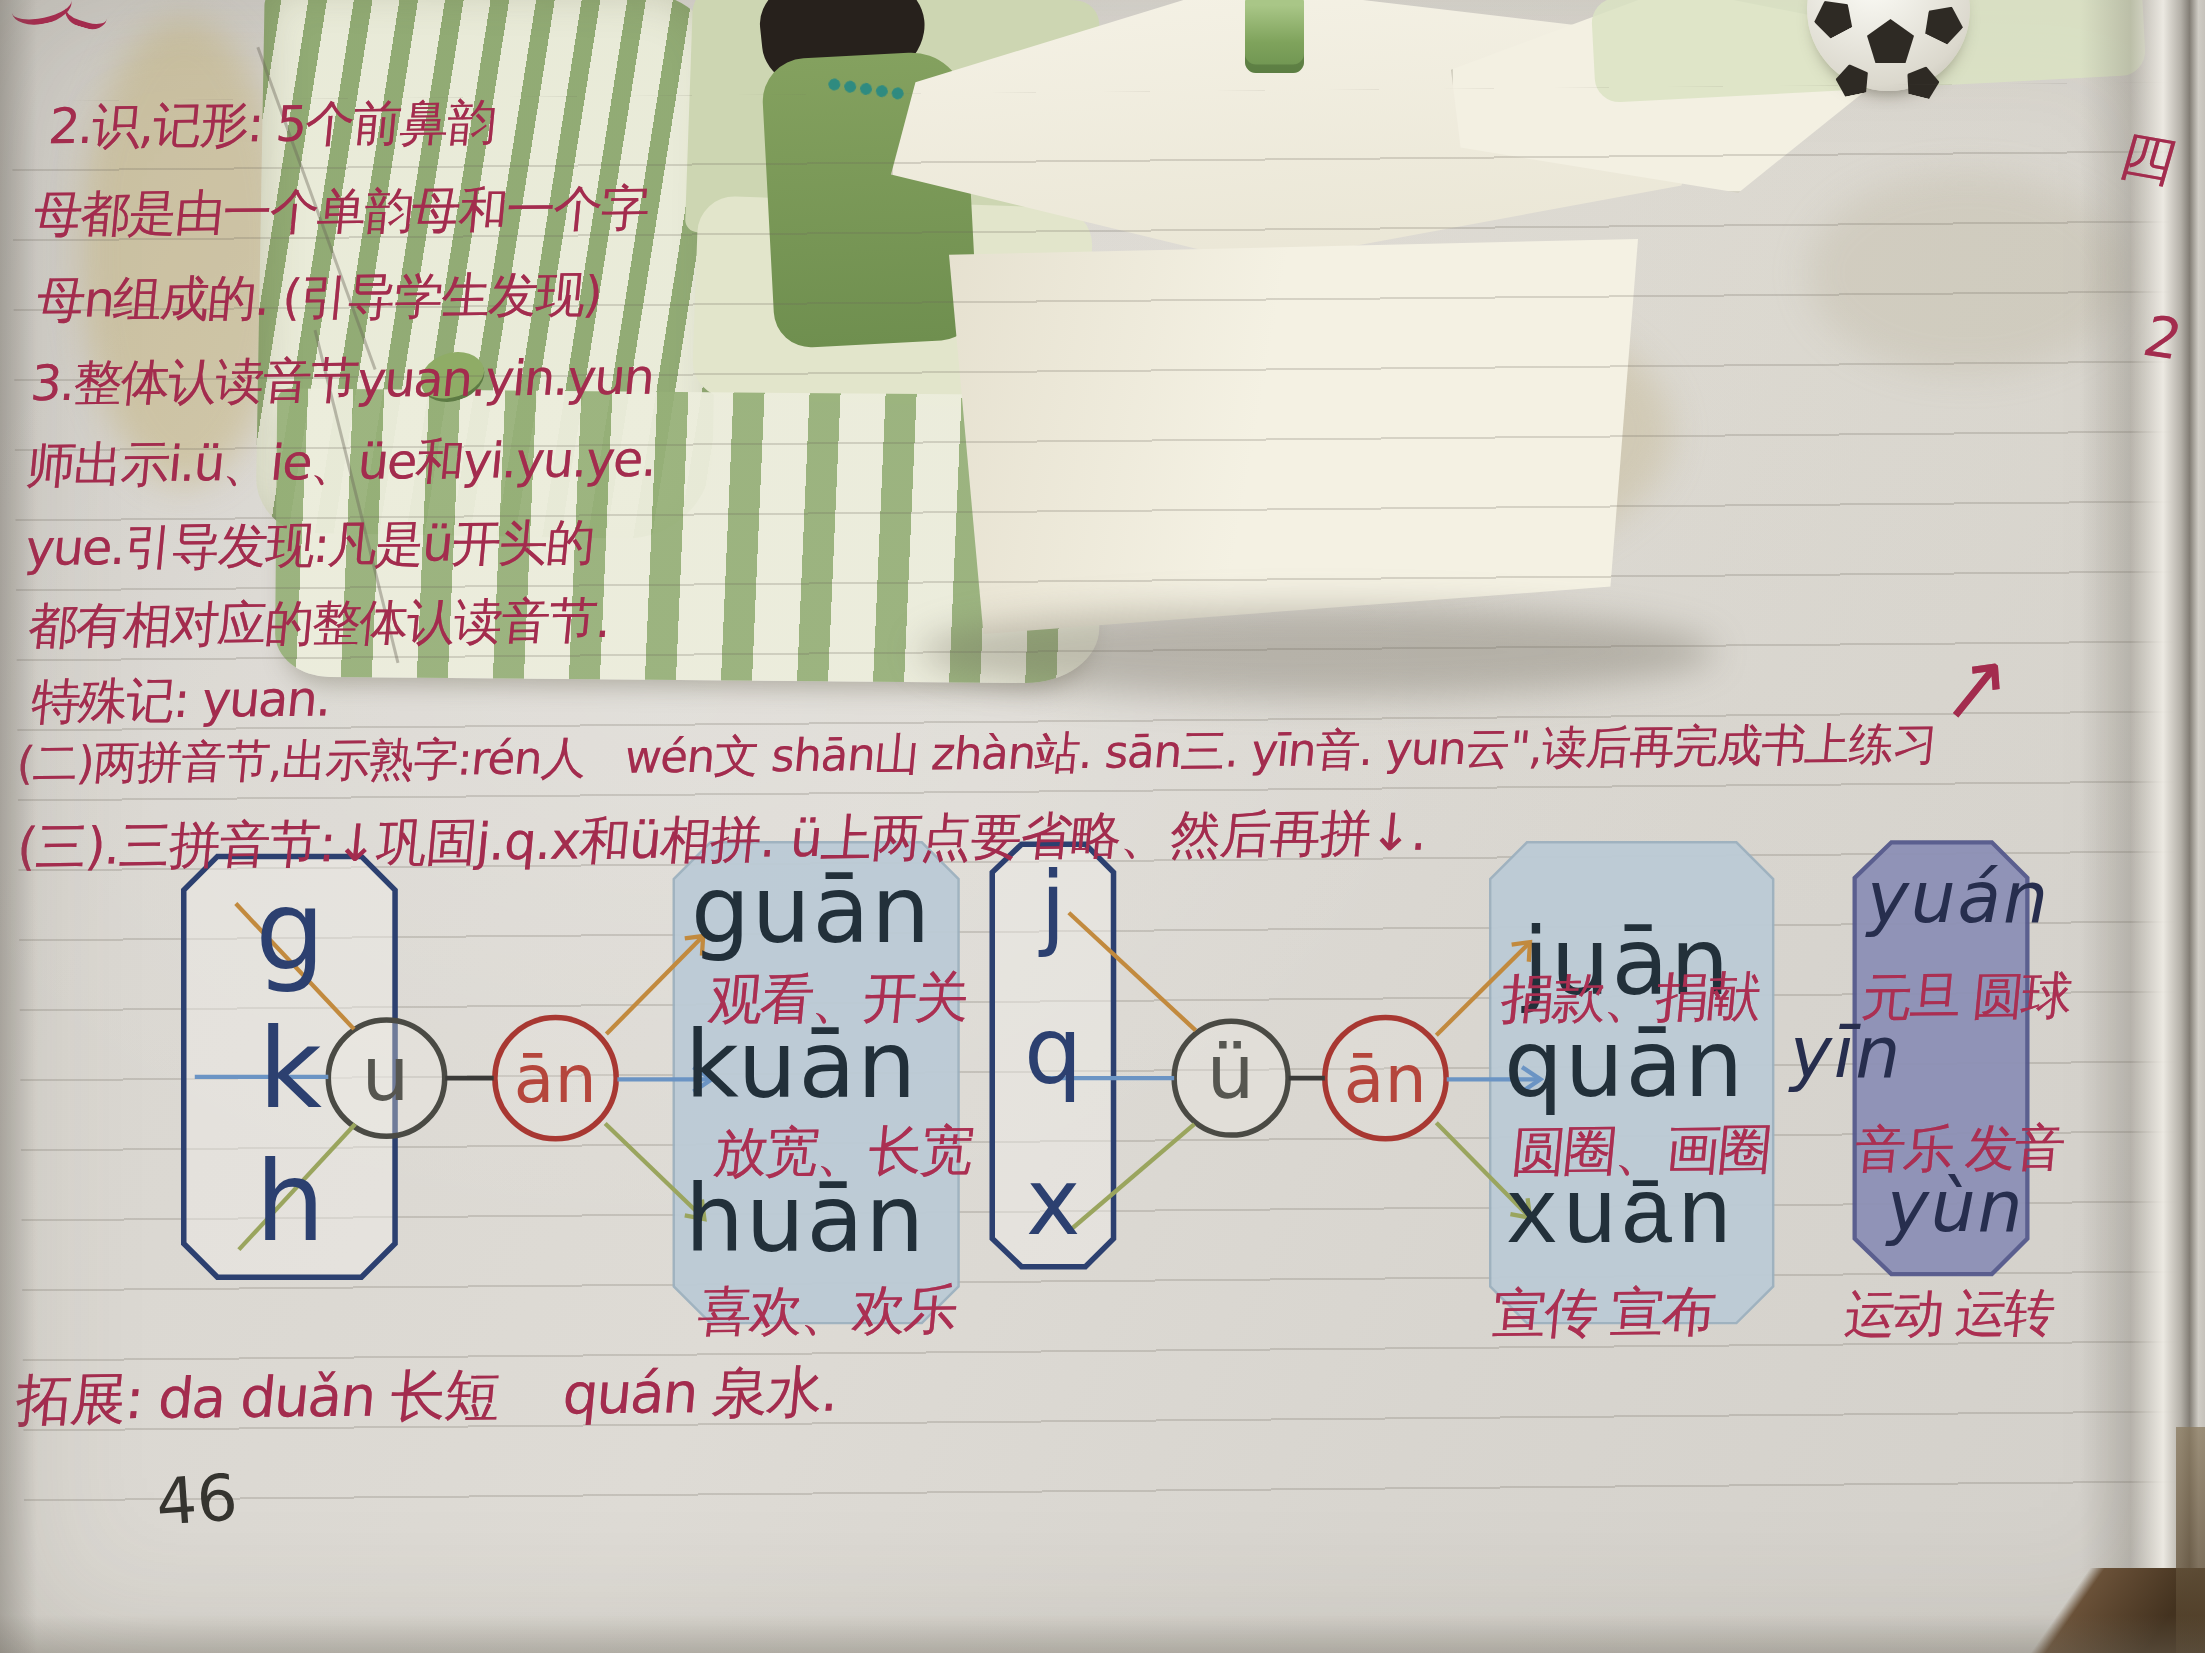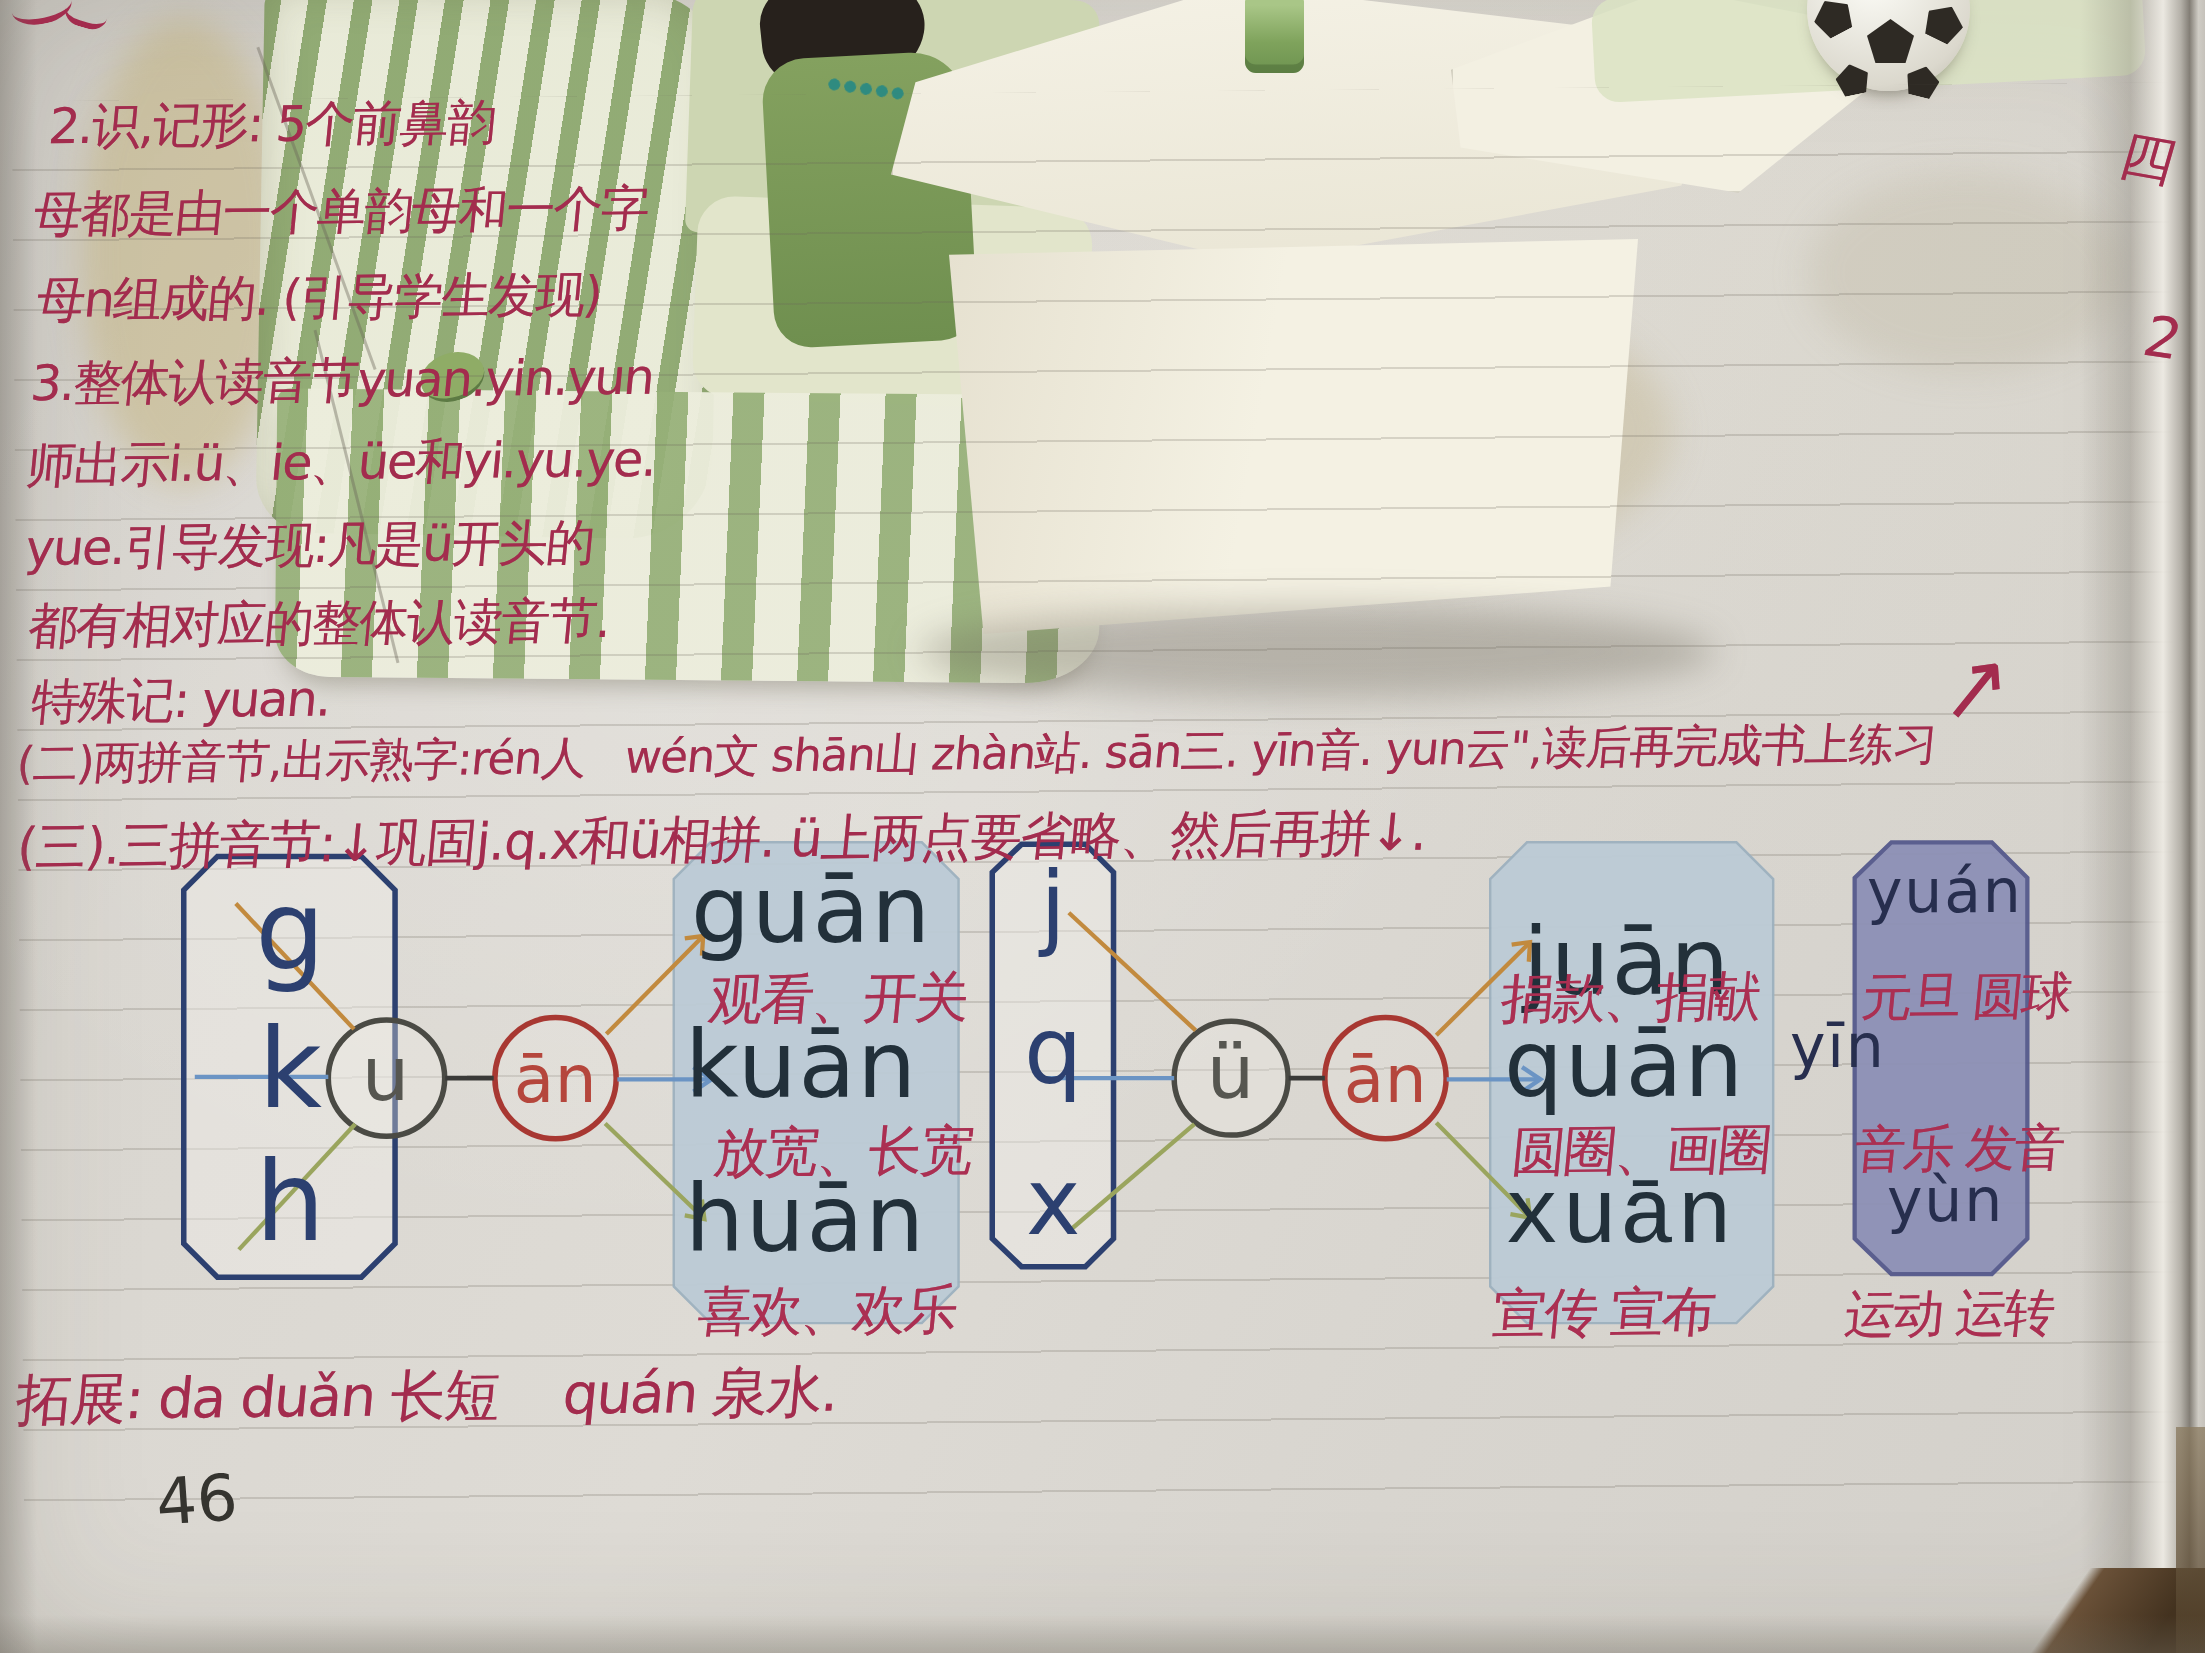--- a/index.html
+++ b/index.html
@@ -23,21 +23,21 @@
   
   .hw{color:#a32c4e;white-space:pre;transform:skewX(-6deg) rotate(-0.6deg);
       letter-spacing:-1.8px;text-shadow:0 0 0.6px rgba(163,44,78,.55);}
   .note{font-size:49px;}
   .wide{font-size:45px;letter-spacing:-1.2px;}
   .anno{font-size:54px;letter-spacing:-2.5px;color:#ab2f52;}
   
   .print{color:#22303a;letter-spacing:1.8px;white-space:pre;text-align:right;}
   .navy{color:#2c4070;}
   .syll{font-size:93px;}
-  .psyll{font-size:60px;color:#272e4e;}
+  .psyll{font-size:71px;color:#272e4e;font-style:italic;}
   .ctr{text-align:center;}
   svg{position:absolute;left:0;top:0;}
 </style>
 </head>
 <body>
 
 <div id="stage">
 
   <div class="abs tone"></div>
 

